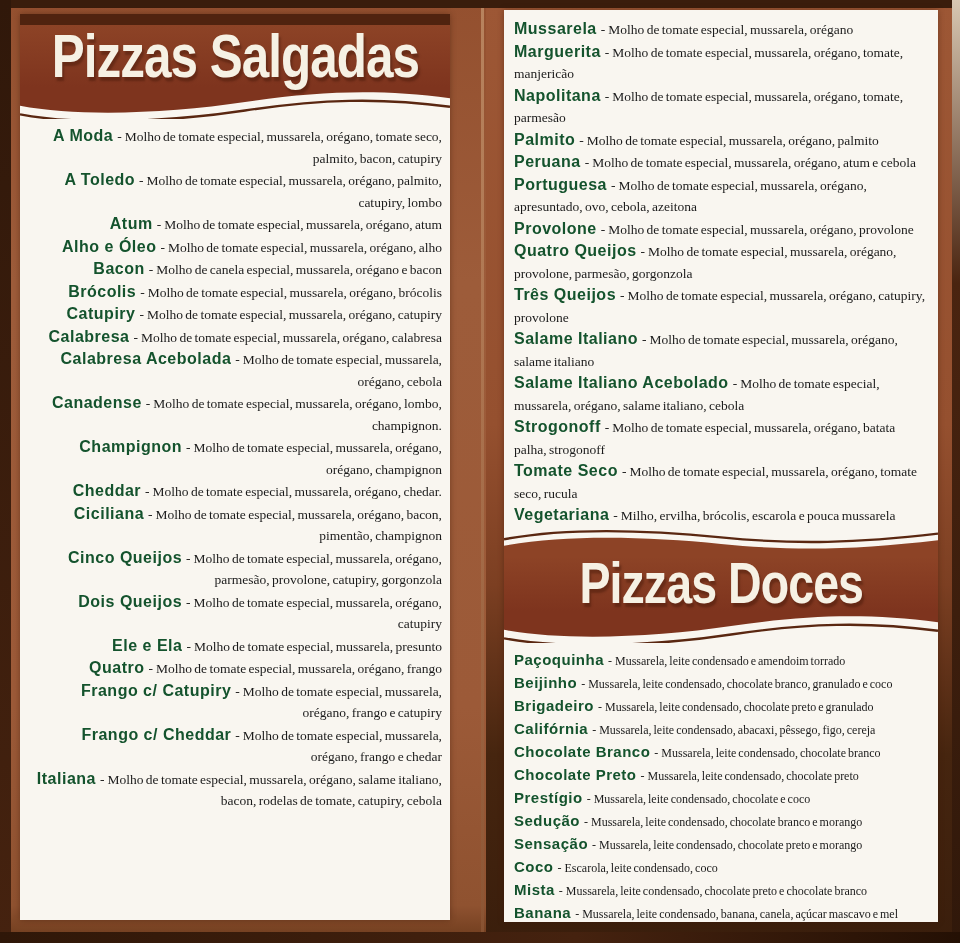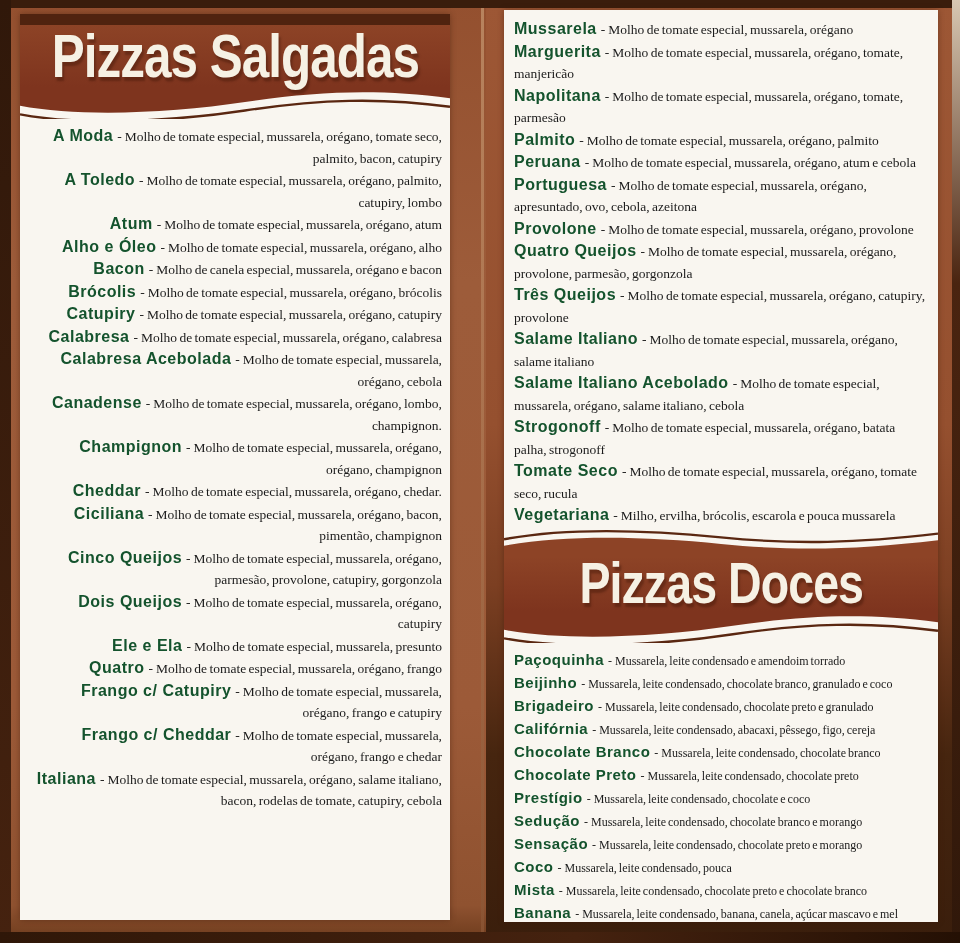--- a/index.html
+++ b/index.html
@@ -278,21 +278,21 @@
 
         <p class="item">
           <span class="item-name">Sedução</span><span class="item-sep">-</span><span class="item-desc">Mussarela, leite condensado, chocolate branco e morango</span>
         </p>
 
         <p class="item">
           <span class="item-name">Sensação</span><span class="item-sep">-</span><span class="item-desc">Mussarela, leite condensado, chocolate preto e morango</span>
         </p>
 
         <p class="item">
-          <span class="item-name">Coco</span><span class="item-sep">-</span><span class="item-desc">Mussarela, leite condensado, pouca</span>
+          <span class="item-name">Coco</span><span class="item-sep">-</span><span class="item-desc">Escarola, leite condensado, coco</span>
         </p>
 
         <p class="item">
           <span class="item-name">Mista</span><span class="item-sep">-</span><span class="item-desc">Mussarela, leite condensado, chocolate preto e chocolate branco</span>
         </p>
 
         <p class="item">
           <span class="item-name">Banana</span><span class="item-sep">-</span><span class="item-desc">Mussarela, leite condensado, banana, canela, açúcar mascavo e mel</span>
         </p>
       </div>

